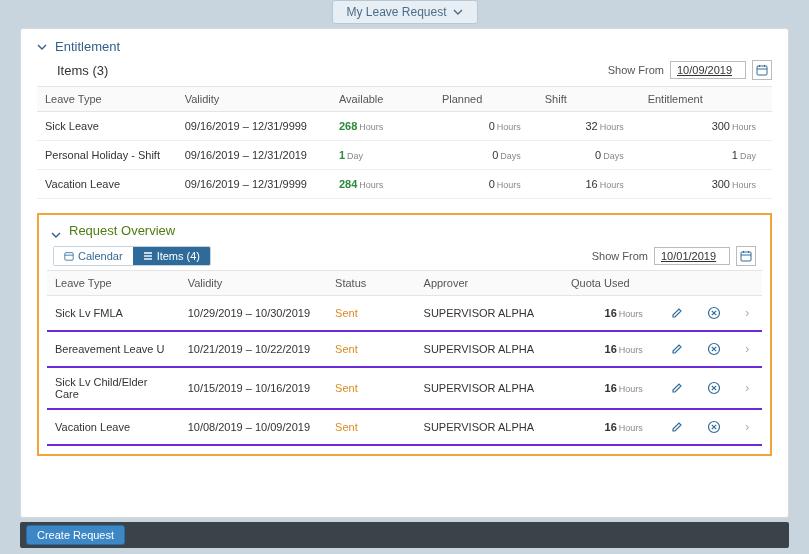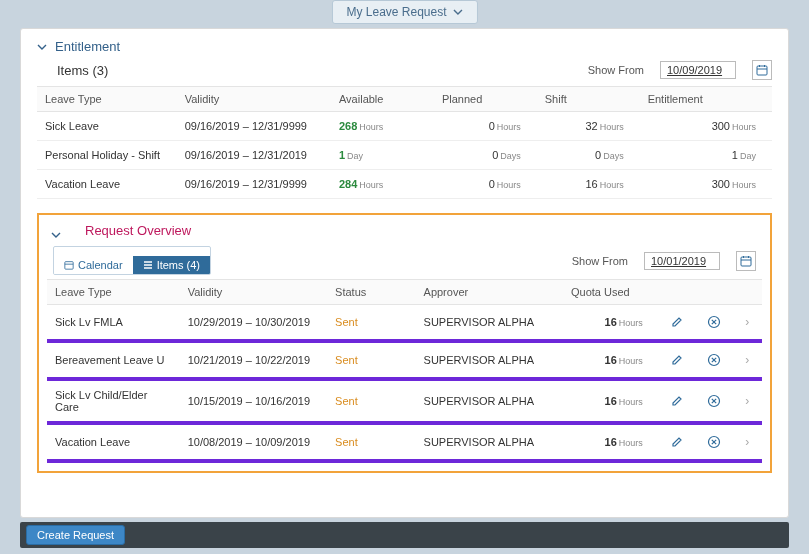--- a/index.html
+++ b/index.html
@@ -61,21 +61,21 @@
     justify-content: space-between;
     padding: 0 16px 6px 36px;
   }
   .items-count {
     font-size: 13px;
     color: #333;
   }
   .showfrom {
     display: flex;
     align-items: center;
-    gap: 16px;
+    gap: 6px;
     font-size: 11px;
     color: #555;
   }
   .date-input {
     border: 1px solid #bbb;
     padding: 2px 6px;
     width: 76px;
     font-size: 11px;
     color: #333;
     text-decoration: underline;
@@ -118,22 +118,22 @@
   .t-center { text-align: center; }
 
   .overview-box {
     margin: 14px 16px 0;
     border: 2px solid #f2a33a;
     padding: 6px 8px 8px;
   }
   .overview-header {
     display: flex;
     align-items: flex-end;
-    gap: 24px;
-    color: #be185d;
+    gap: 8px;
+    color: #4d7c0f;
     font-size: 13px;
     padding: 2px 4px 8px;
     cursor: pointer;
   }
   .toggle-bar {
     display: flex;
     align-items: center;
     justify-content: space-between;
     padding: 0 6px 4px;
   }
@@ -144,40 +144,39 @@
     overflow: hidden;
   }
   .seg button {
     border: none;
     font-size: 11px;
     padding: 3px 10px;
     display: flex;
     align-items: center;
     gap: 4px;
     cursor: pointer;
-    margin-top: 9px;
   }
   .seg .cal { background: #fff; color: #2f6b9a; }
   .seg .items { background: #2f6b9a; color: #fff; }
   table.req {
     width: 100%;
     border-collapse: collapse;
     font-size: 11px;
   }
   table.req th {
     text-align: left;
     font-weight: normal;
     color: #555;
     border-top: 1px solid #e4e4e4;
     border-bottom: 1px solid #e4e4e4;
     padding: 6px 8px;
     background: #fafafa;
   }
   table.req td {
-    border-bottom: 4px solid #6d28d9;
+    border-bottom: 2px solid #6d28d9;
     padding: 8px 8px;
     vertical-align: middle;
   }
   .status-sent { color: #d98c1f; }
   .icon-btn {
     width: 18px;
     height: 18px;
     display: inline-flex;
     align-items: center;
     justify-content: center;

